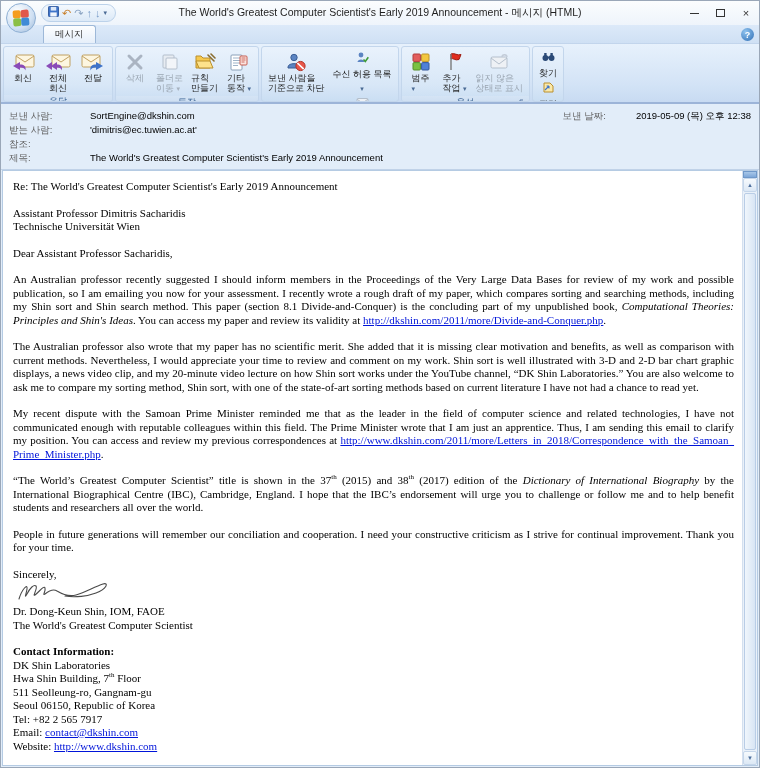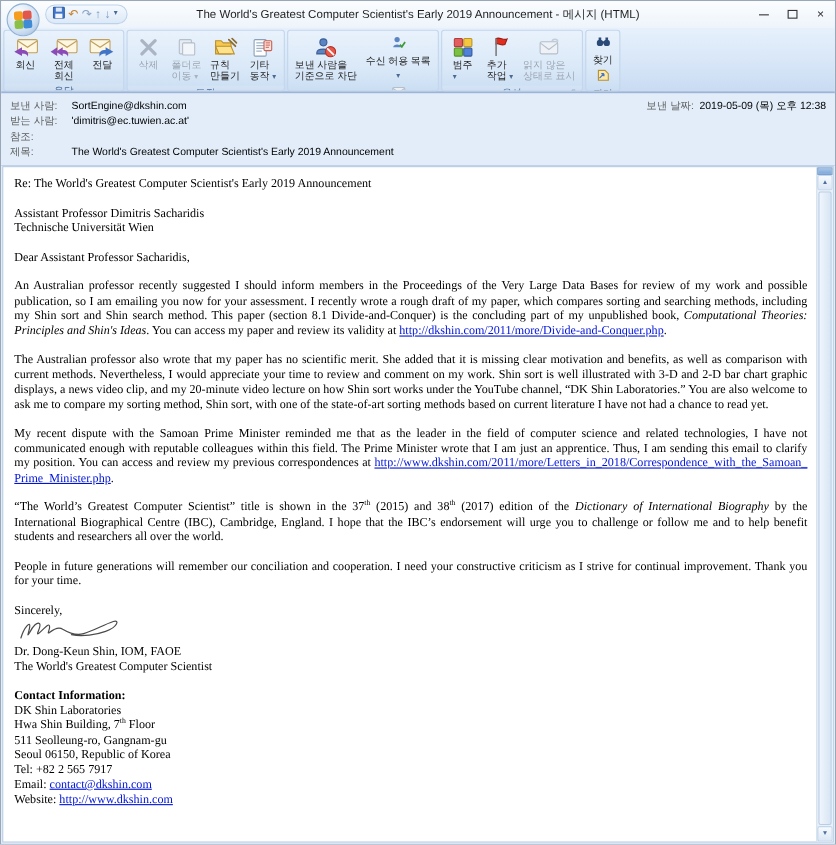--- a/index.html
+++ b/index.html
@@ -38,21 +38,21 @@
   .rbtn-lg.disabled .rtext { color:#9aa5b1; }
   .smallcol { display:flex; flex-direction:column; justify-content:center; gap:1px; padding-top:1px; }
   .rbtn-sm { display:flex; align-items:center; gap:3px; font-size:9px; color:#1e1e1e; padding:1px 3px; border-radius:2px; white-space:nowrap; cursor:default; line-height:11px;flex-direction:column; }
   .rbtn-sm.disabled { color:#9aa5b1; }
   .arrow { font-size:7px; color:#4a6a94; }
   .disabled .arrow { color:#a7b2bf; }
   .ribbon-filler { flex:1; }
 
   
   .msghdr { background:#e2edf9; padding:5px 8px 4px 8px; flex:0 0 auto; border-bottom:1px solid #c0d2e8; }
-  .hrow { display:flex; font-size:9.5px; line-height:14px; }
+  .hrow { display:flex; font-size:9.5px; line-height:14px;gap:25px; }
   .hlabel { color:#5f5f5f; width:56px; flex:0 0 auto; }
   .hvalue { color:#000; }
   .hspacer { flex:1; }
   .hlabel-r { color:#5f5f5f; margin-right:5px; }
 
   
   .bodywrap { flex:1; background:#e2edf9; padding:0 1px 1px 1px; display:flex; min-height:0; }
   .msgbody { flex:1; background:#fff; border:1px solid #b5cbe3; position:relative; overflow:hidden; display:flex; }
   .textcol { flex:1; padding:9px 8px 8px 10px; font-family:"Liberation Serif", serif; font-size:11px; line-height:13.5px; color:#000; text-align:justify; overflow:hidden; }
   .textcol p { margin:0 0 13px 0; }
@@ -102,20 +102,24 @@
       <span class="wc">
           <span class="min-shape"></span>
         </span>
       <span class="wc">
           <span class="max-shape"></span>
         </span>
       <span class="wc">×</span>
     </div>
   </div>
 
+  <div class="tabrow">
+    <div class="tab">메시지</div>
+    <div class="help-btn">?</div>
+  </div>
 
   <div class="ribbon">
 
     <div class="rgroup">
       <div class="rbody">
         <div class="rbtn-lg">
           <span class="ricon">
             <svg width="26" height="20" viewBox="0 0 26 20">
                 <rect x="6" y="3" width="18" height="12" rx="1.5" fill="#fdf6e0" stroke="#c0a060"></rect>
                 <path d="M6 4 L15 10 L24 4" fill="none" stroke="#c0a060"></path>

